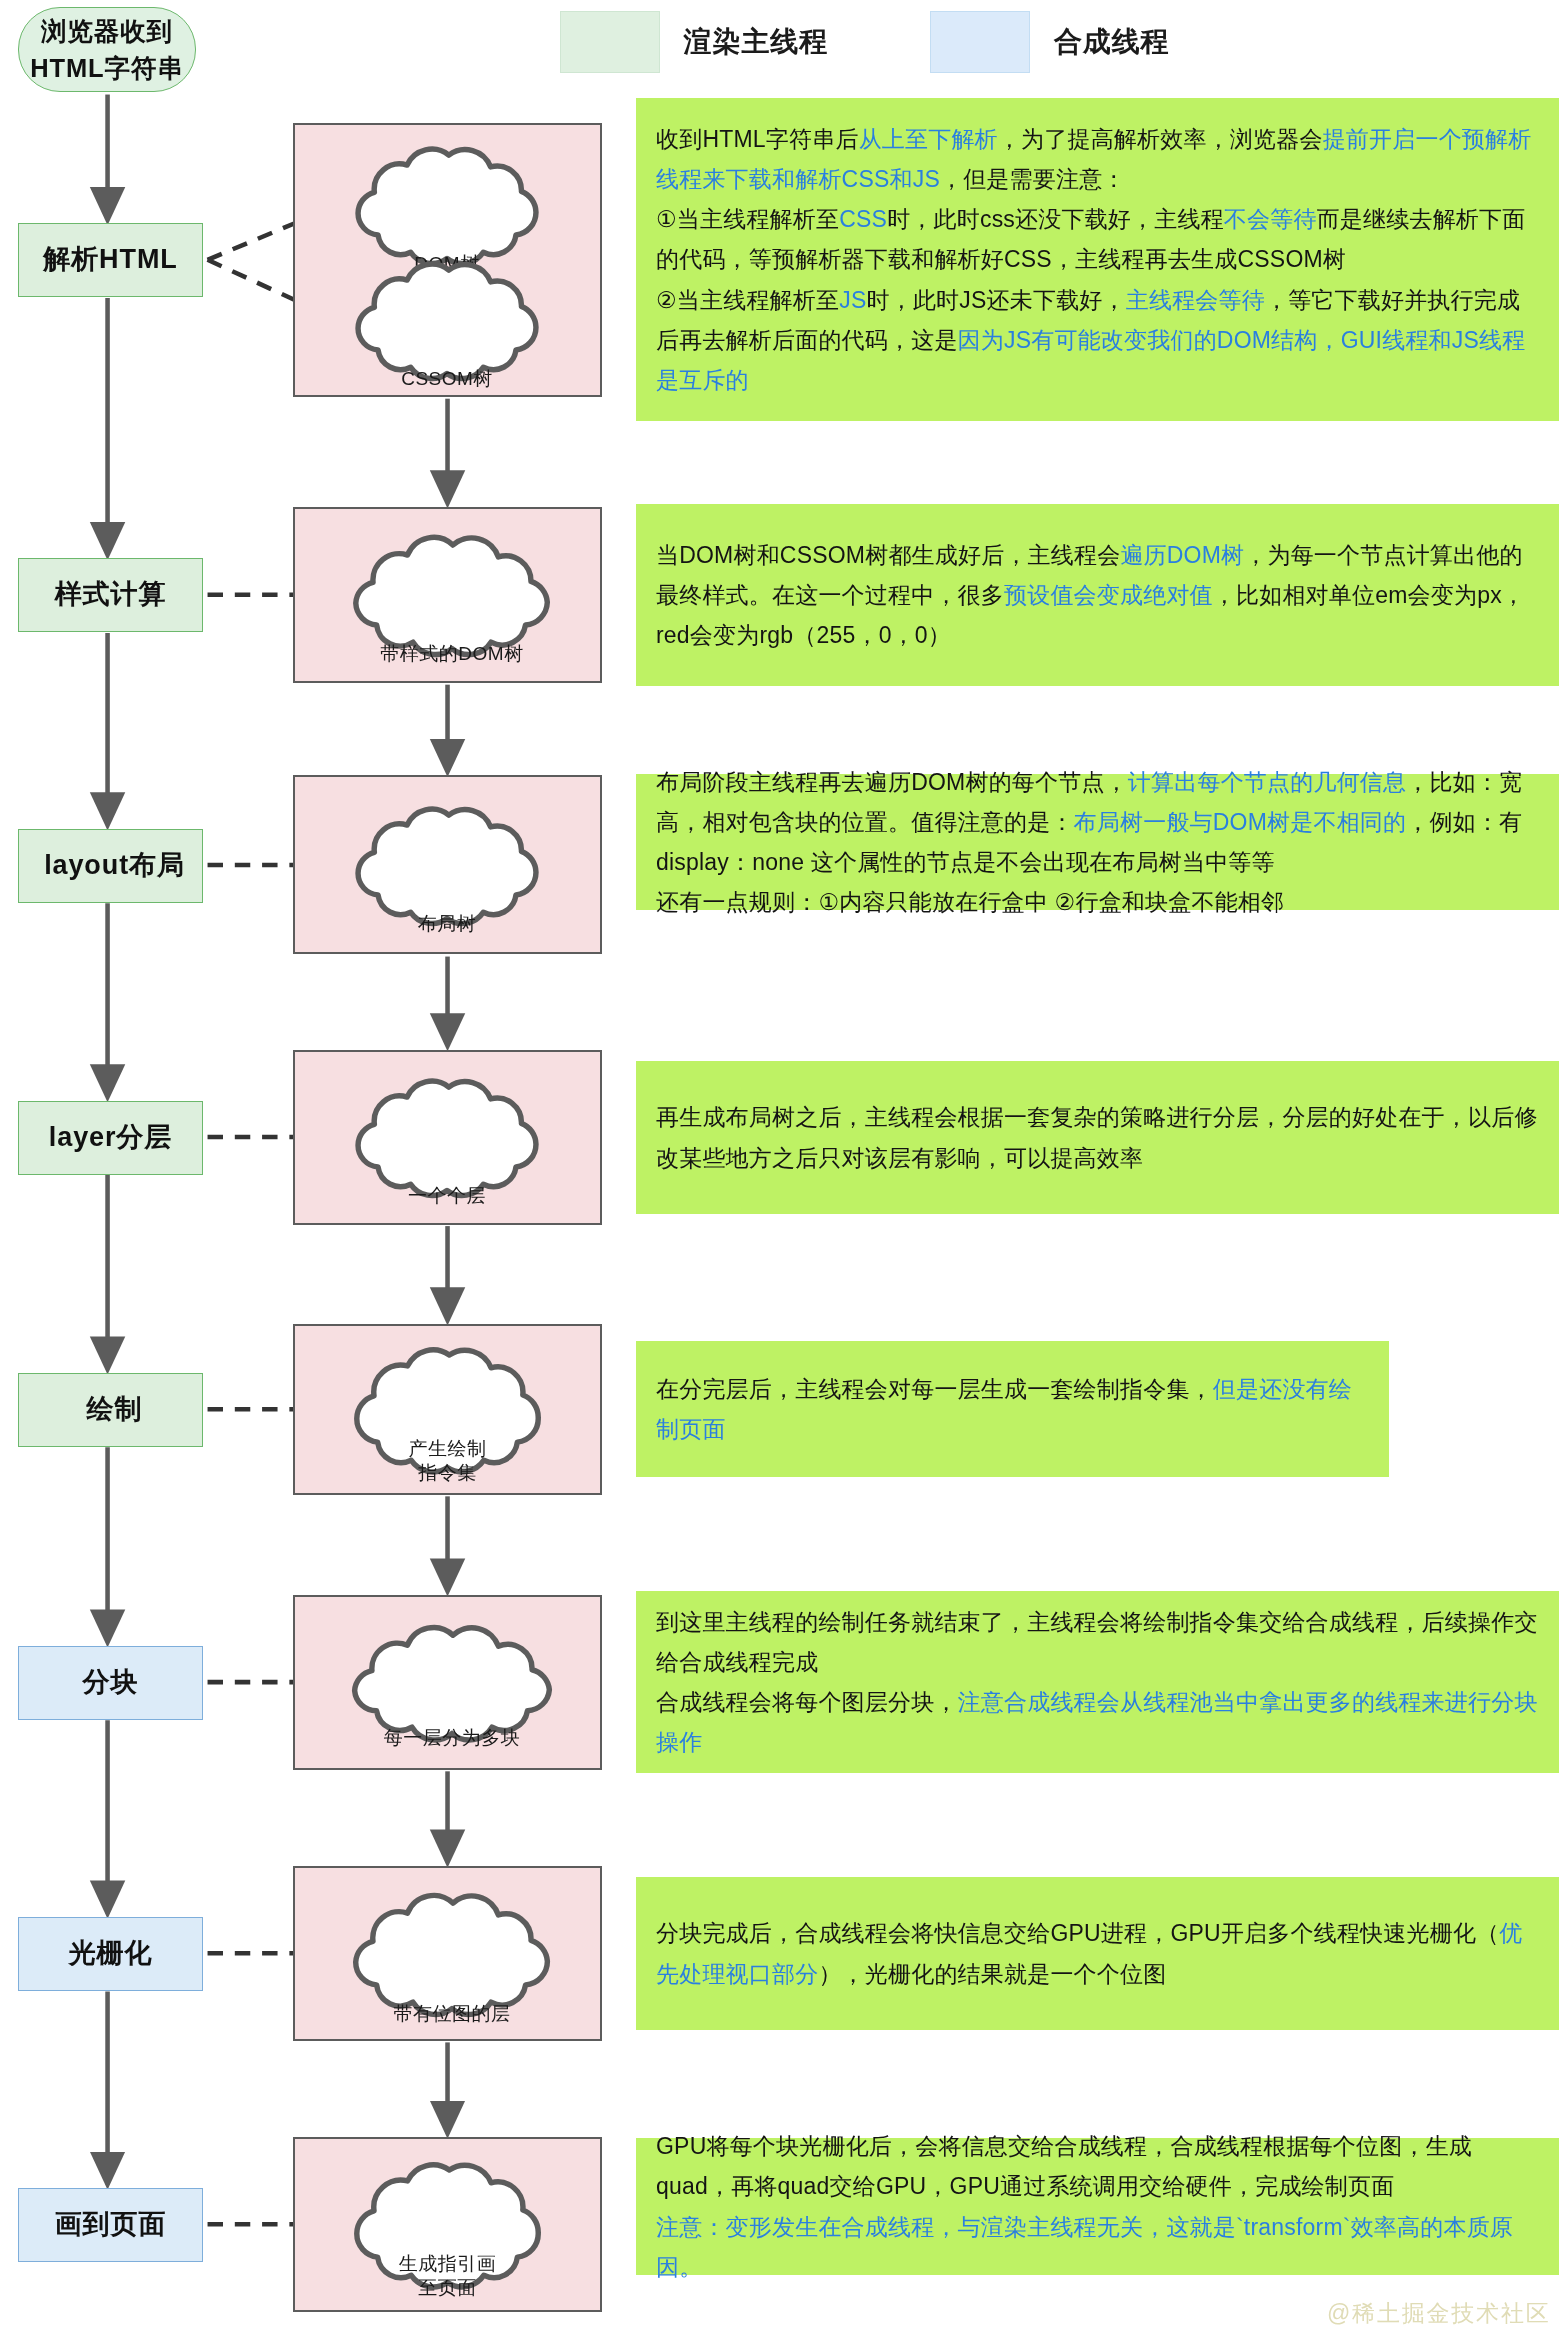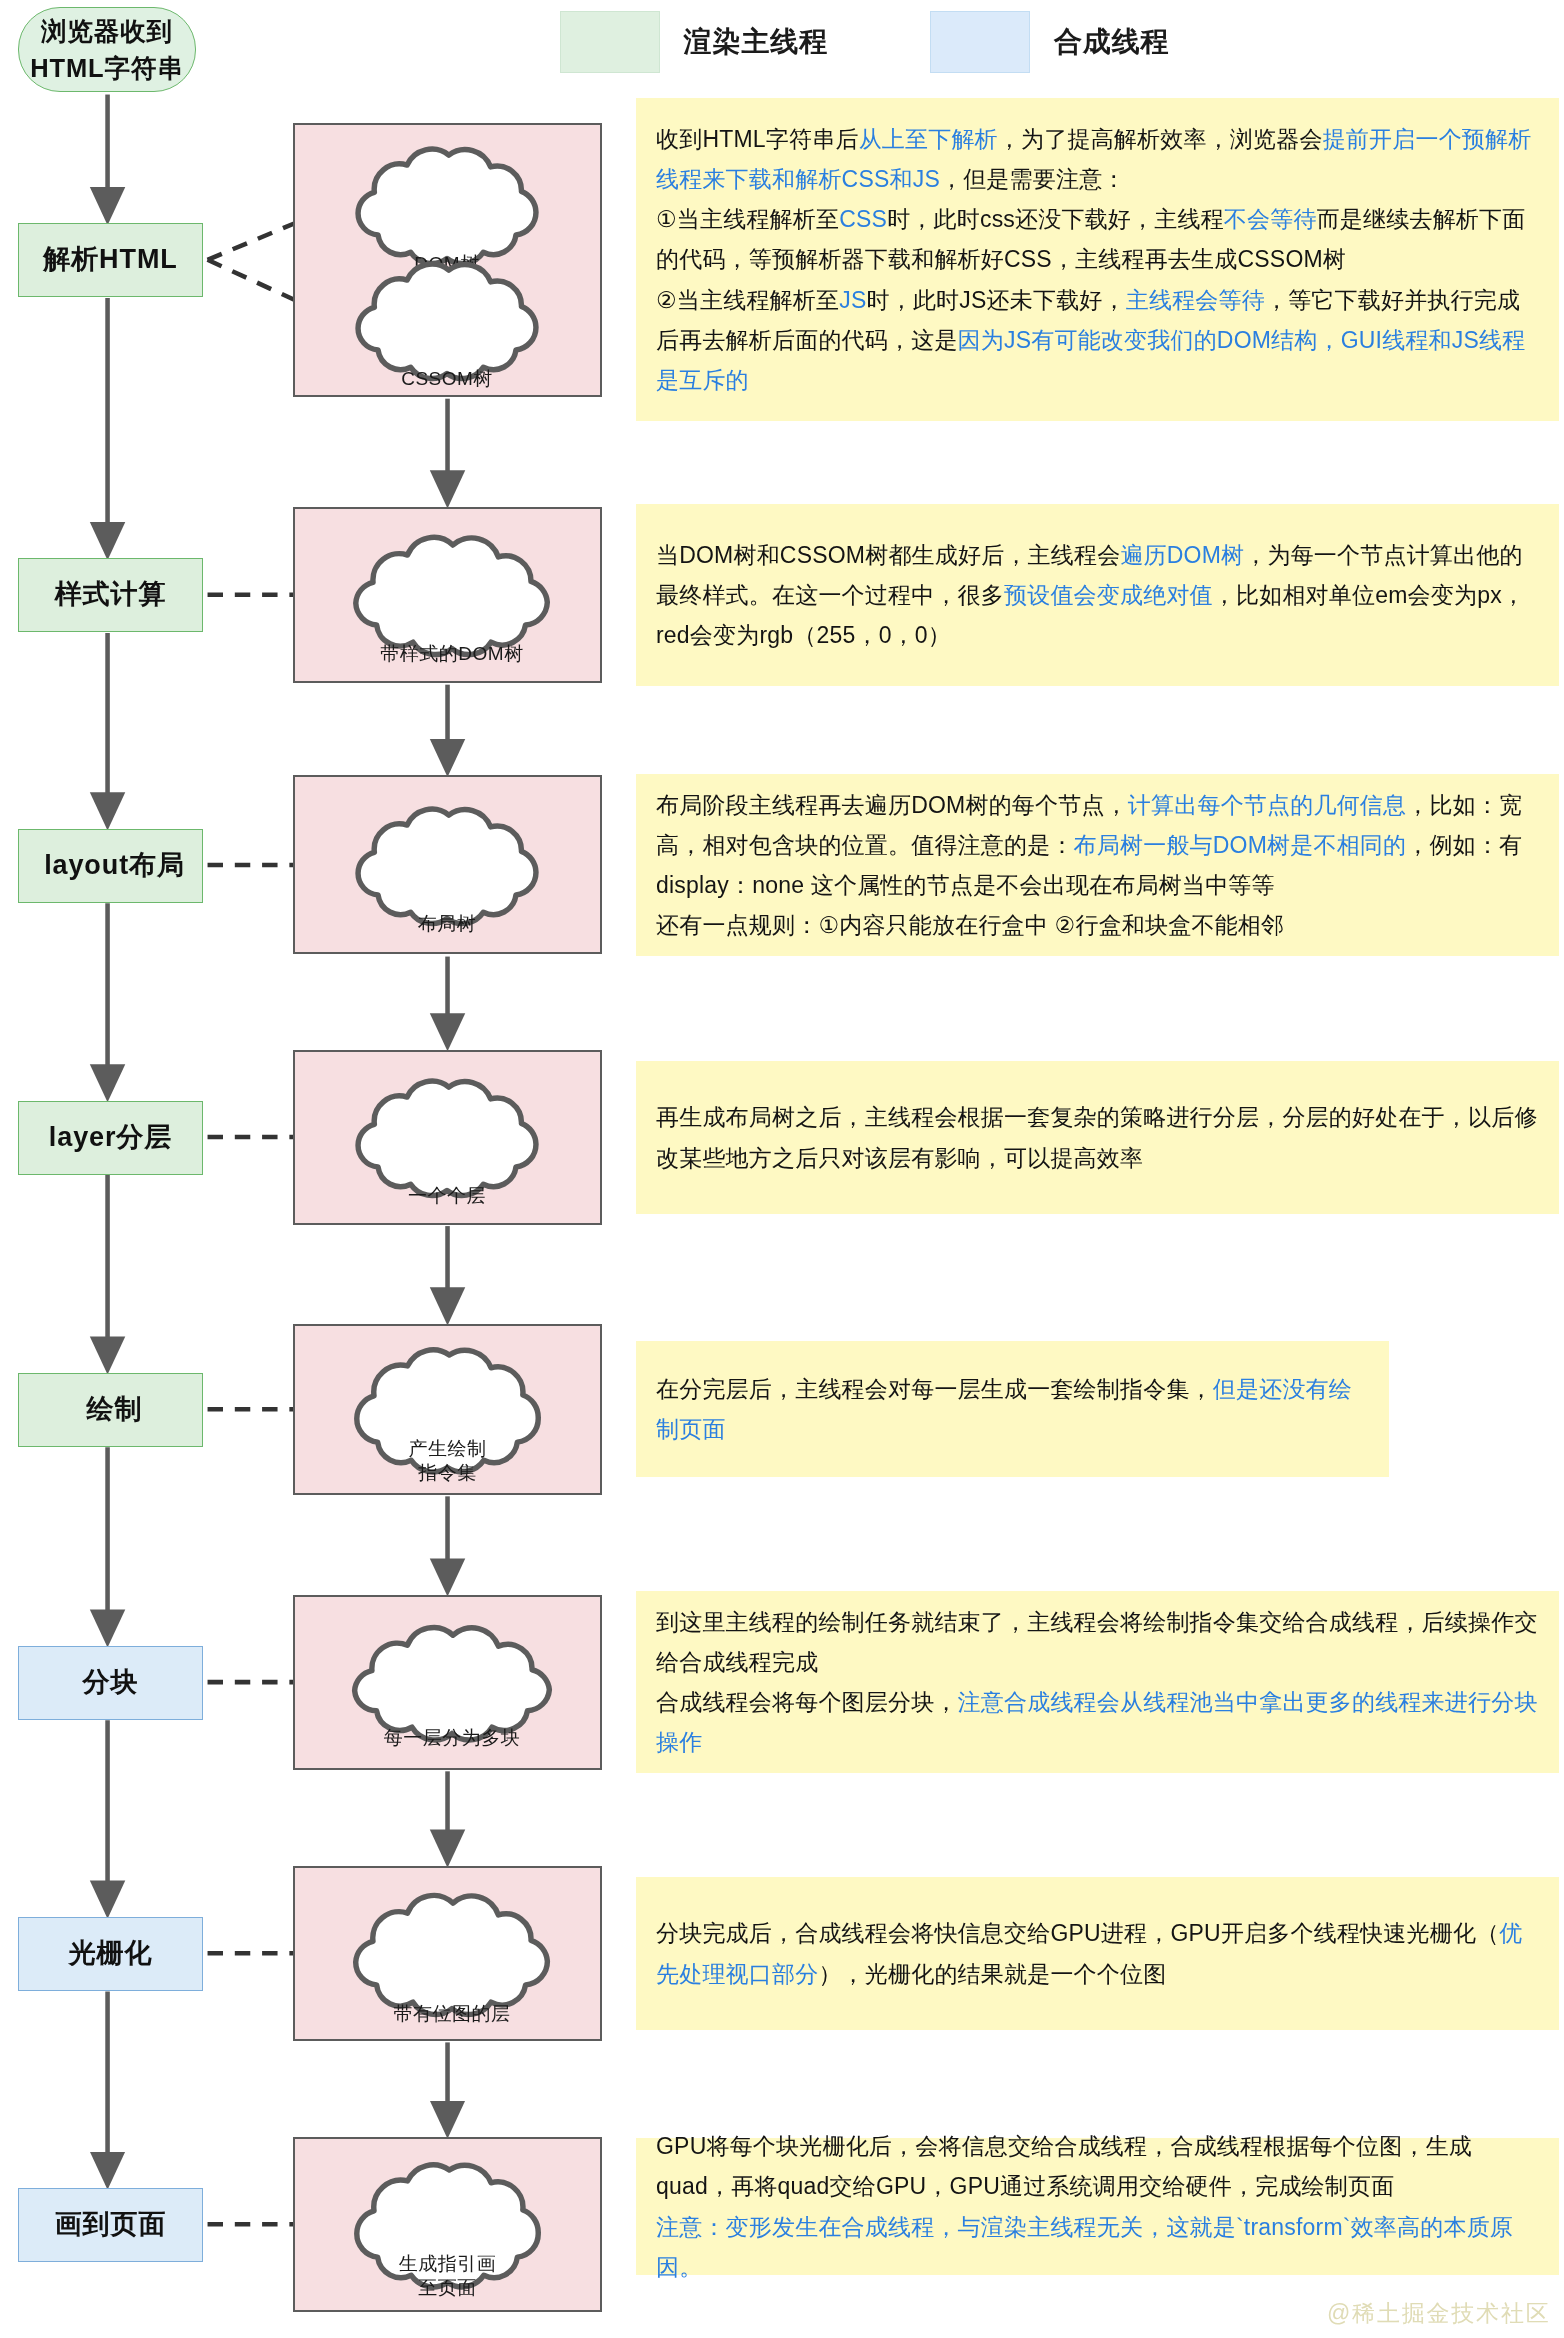--- a/index.html
+++ b/index.html
@@ -43,21 +43,21 @@
   .cloud-label{
     position:absolute;left:0;top:13px;width:100%;height:100%;
     display:flex;flex-direction:column;align-items:center;justify-content:flex-end;
     font-size:19px;color:#1a1a1a;line-height:1.3;text-align:center;
     letter-spacing:0.5px;pointer-events:none;
   }
 
   
   .note{
     position:absolute;box-sizing:border-box;
-    background:#fef9c3;
+    background:#bef264;
     padding:14.5px 20px 14.5px 20px;
     font-size:23px;line-height:1.74;color:#141414;
     letter-spacing:0.2px;
     display:flex;flex-direction:column;justify-content:center;
   }
   .note .blue{color:#2a7fe0;}
   .note p{margin:0;}
 
   
   #arrows{position:absolute;left:0;top:0;width:1565px;height:2338px;pointer-events:none;}
@@ -244,21 +244,21 @@
   </div>
 
   <div class="note" style="left: 636px; top: 98px; width: 923px; height: 323px;">
       <p><span>收到HTML字符串后</span><span class="blue">从上至下解析</span><span>，为了提高解析效率，浏览器会</span><span class="blue">提前开启一个预解析线程来下载和解析CSS和JS</span><span>，但是需要注意：</span></p>
       <p><span>①当主线程解析至</span><span class="blue">CSS</span><span>时，此时css还没下载好，主线程</span><span class="blue">不会等待</span><span>而是继续去解析下面的代码，等预解析器下载和解析好CSS，主线程再去生成CSSOM树</span></p>
       <p><span>②当主线程解析至</span><span class="blue">JS</span><span>时，此时JS还未下载好，</span><span class="blue">主线程会等待</span><span>，等它下载好并执行完成后再去解析后面的代码，这是</span><span class="blue">因为JS有可能改变我们的DOM结构，GUI线程和JS线程是互斥的</span></p>
     </div>
   <div class="note" style="left: 636px; top: 504px; width: 923px; height: 182px;">
       <p><span>当DOM树和CSSOM树都生成好后，主线程会</span><span class="blue">遍历DOM树</span><span>，为每一个节点计算出他的最终样式。在这一个过程中，很多</span><span class="blue">预设值会变成绝对值</span><span>，比如相对单位em会变为px，red会变为rgb（255，0，0）</span></p>
     </div>
-  <div class="note" style="left: 636px; top: 774px; width: 923px; height: 182px;">
+  <div class="note" style="left: 636px; top: 774px; width: 923px; height: 136px;">
       <p><span>布局阶段主线程再去遍历DOM树的每个节点，</span><span class="blue">计算出每个节点的几何信息</span><span>，比如：宽高，相对包含块的位置。值得注意的是：</span><span class="blue">布局树一般与DOM树是不相同的</span><span>，例如：有display：none 这个属性的节点是不会出现在布局树当中等等</span></p>
       <p><span>还有一点规则：①内容只能放在行盒中 ②行盒和块盒不能相邻</span></p>
     </div>
   <div class="note" style="left: 636px; top: 1061px; width: 923px; height: 153px;">
       <p><span>再生成布局树之后，主线程会根据一套复杂的策略进行分层，分层的好处在于，以后修改某些地方之后只对该层有影响，可以提高效率</span></p>
     </div>
   <div class="note" style="left: 636px; top: 1341px; width: 753px; height: 136px;">
       <p><span>在分完层后，主线程会对每一层生成一套绘制指令集，</span><span class="blue">但是还没有绘制页面</span></p>
     </div>
   <div class="note" style="left: 636px; top: 1591px; width: 923px; height: 182px;">

